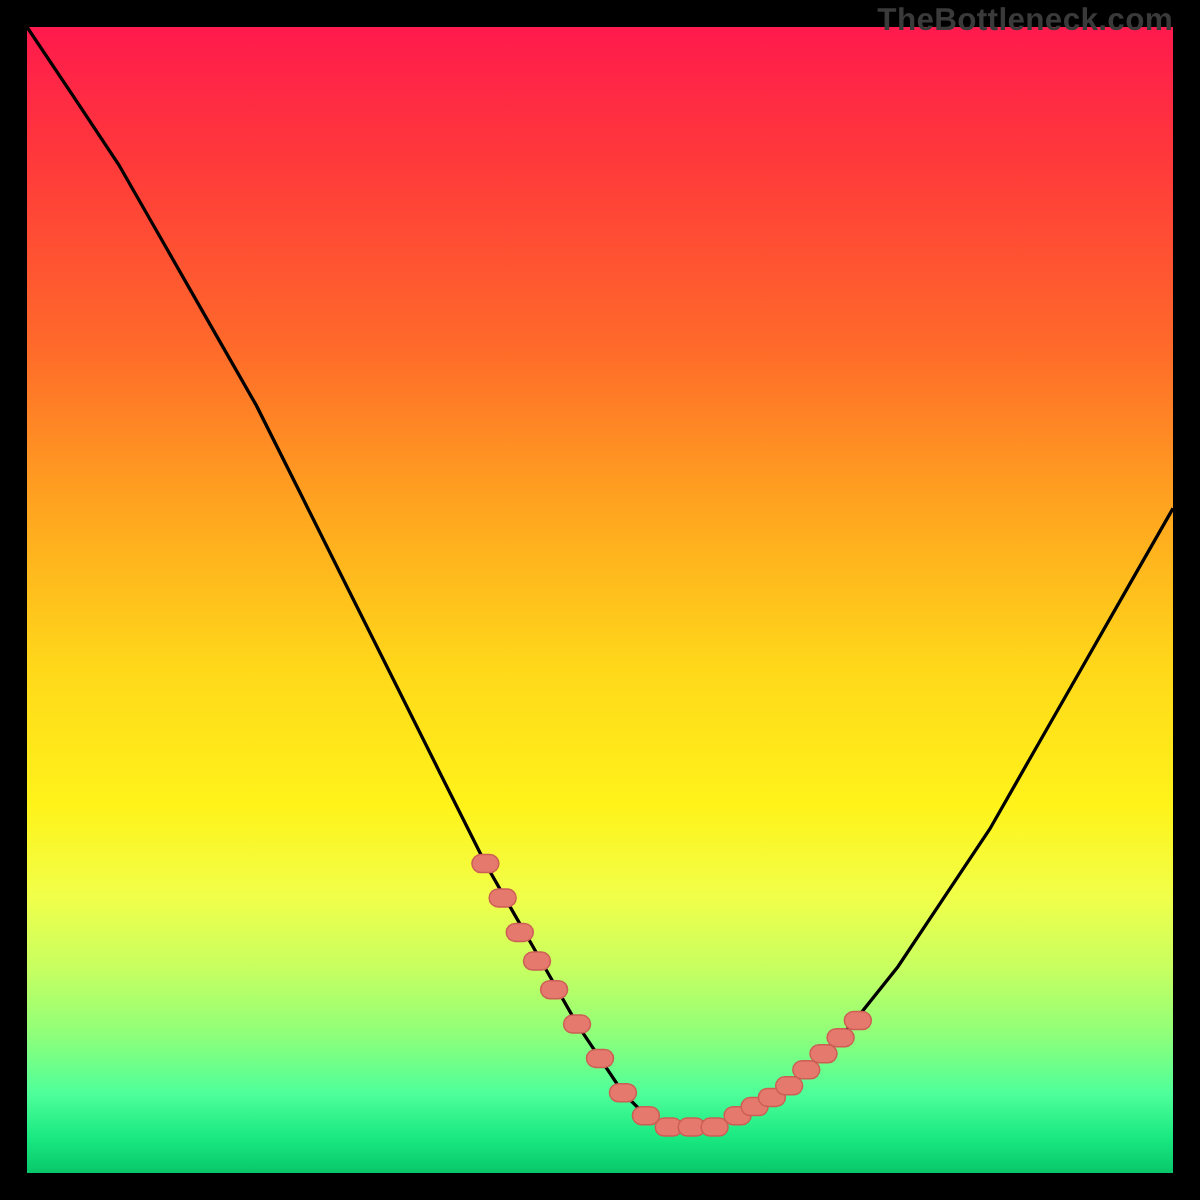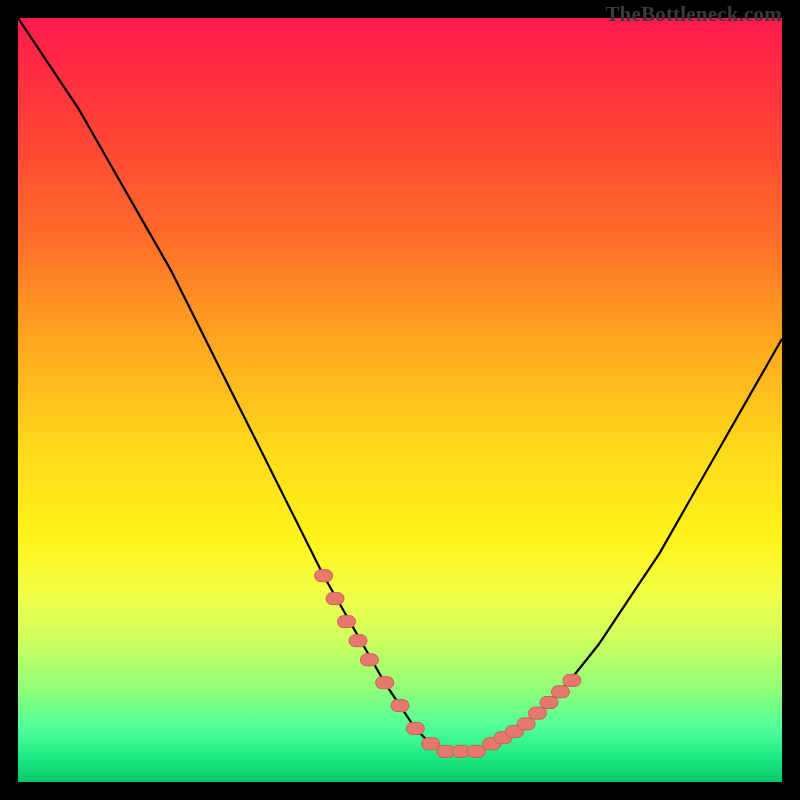--- a/index.html
+++ b/index.html
@@ -48,21 +48,20 @@
   }
   .watermark {
     position: absolute;
     top: 2px;
     right: 18px;
     color: #3a3a3a;
     font-size: 21px;
     font-weight: 600;
     letter-spacing: 0.2px;
     user-select: none;
-    font-family: Liberation Serif, serif;
   }
 </style>
 </head>
 <body>
 
 <div class="stage">
   <div class="plot-area">
     <svg class="plot-svg" viewBox="0 0 764 764" preserveAspectRatio="none">
       <path id="curve-path" d="M0.0 0.0 L30.6 45.8 L61.1 91.7 L91.7 145.2 L122.2 198.6 L152.8 252.1 L183.4 313.2 L213.9 374.4 L244.5 435.5 L275.0 496.6 L305.6 557.7 L336.2 611.2 L366.7 664.7 L382.0 687.6 L397.3 710.5 L412.6 725.8 L427.8 733.4 L443.1 733.4 L458.4 733.4 L473.7 725.8 L489.0 718.2 L519.5 695.2 L550.1 664.7 L580.6 626.5 L611.2 580.6 L641.8 534.8 L672.3 481.3 L702.9 427.8 L733.4 374.4 L764.0 320.9" fill="none" stroke="#000000" stroke-width="2.2"></path>
       <g id="markers-group">

